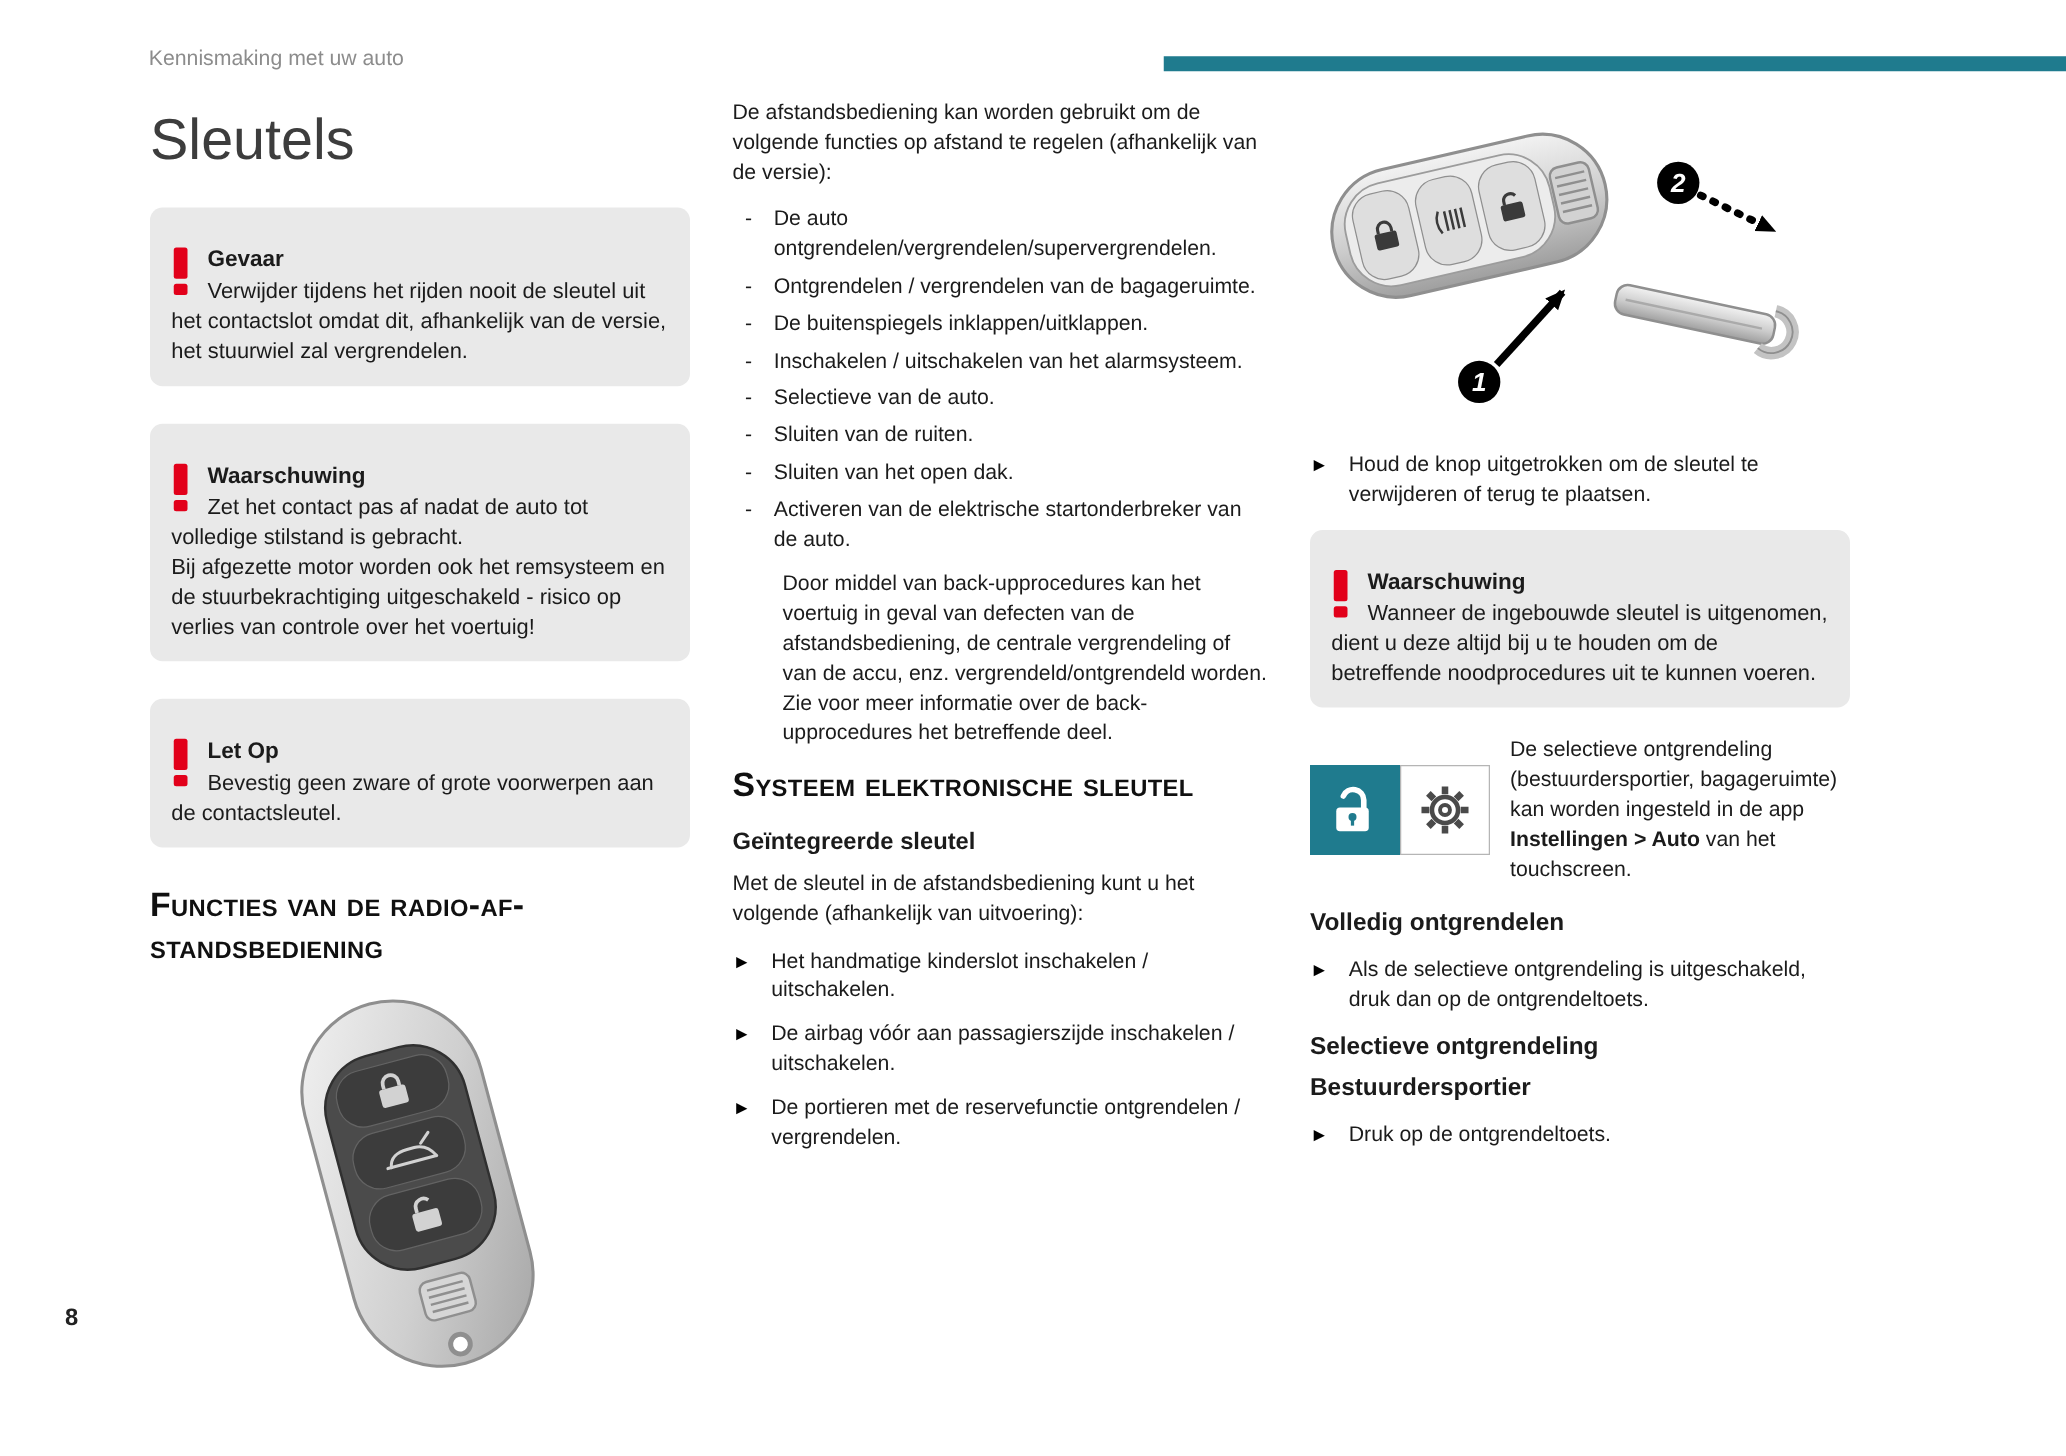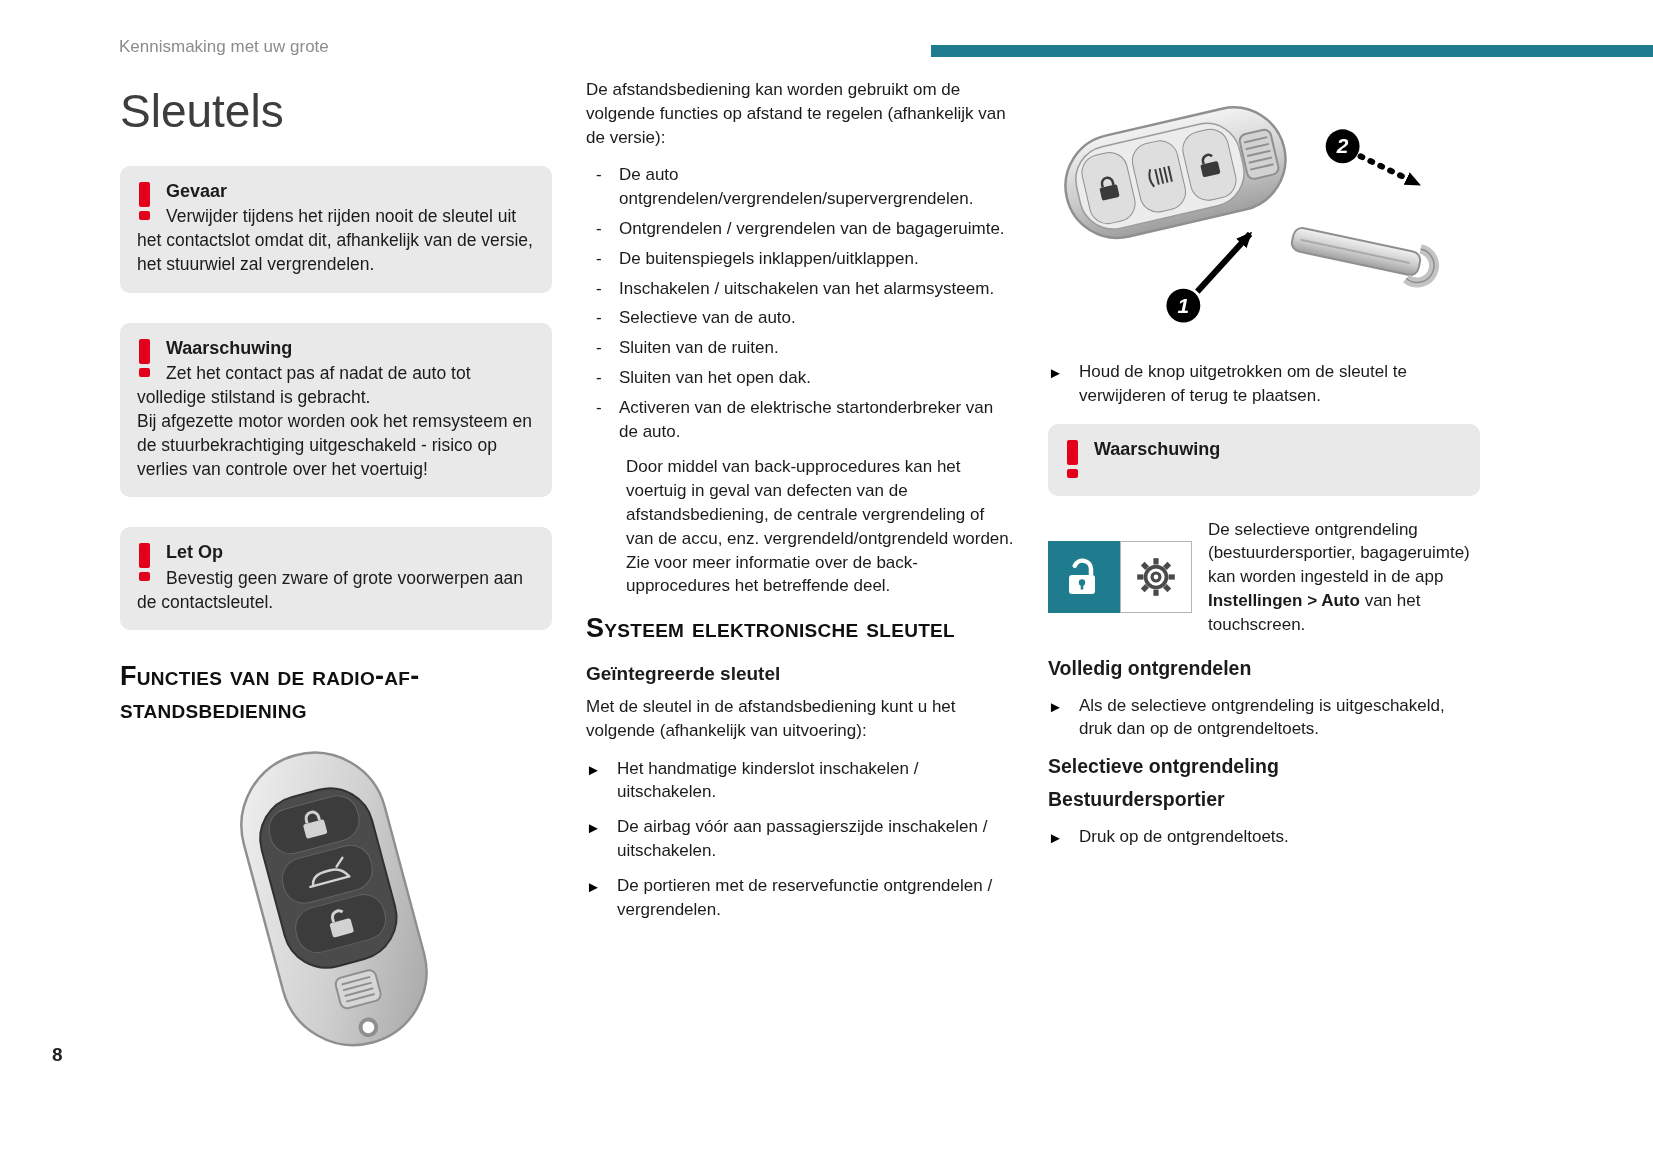--- a/index.html
+++ b/index.html
@@ -19,21 +19,21 @@
   .cols {
     position:absolute; top:78px; left:120px;
     display:grid; grid-template-columns:432px 428px 432px; column-gap:34px;
   }
   .col { min-width:0; }
 
   .title { font-size:46px; color:#3d3d3d; font-weight:400; margin:6px 0 28px; }
 
   .box {
     background:#e9e9e9; border-radius:10px;
-    padding:13px 17px 16px; margin-bottom:30px;
+    padding:29px 17px 16px; margin-bottom:30px;
     font-size:17.5px; line-height:1.36; overflow:hidden;
   }
   .excl { float:left; width:13px; margin:3px 14px 2px 2px; }
   .excl-bar { width:11px; height:25px; background:var(--red); border-radius:2px; }
   .excl-dot { width:11px; height:9px; background:var(--red); border-radius:2px; margin-top:4px; }
   .box-title { font-weight:bold; font-size:18px; margin-bottom:2px; }
   .box-text { white-space:pre-line; }
 
   .sec-head {
     font-variant:small-caps; font-weight:bold; font-size:27px;
@@ -58,21 +58,21 @@
   .icon-sq { width:72px; height:72px; display:flex; align-items:center; justify-content:center; }
   .icon-sq.teal { background:var(--teal); }
   .icon-sq.white { background:#ffffff; border:1px solid #b5b5b5; }
   .selective-text { flex:1; font-size:17px; line-height:1.4; }
   .selective-text b { font-weight:bold; }
 </style>
 </head>
 <body>
 
 <div class="topbar"></div>
-<div class="breadcrumb">Kennismaking met uw grote</div>
+<div class="breadcrumb">Kennismaking met uw auto</div>
 
 <div class="cols">
 
   <section class="col">
     <h1 class="title">Sleutels</h1>
 
     <div class="box">
       <div class="excl">
         <div class="excl-bar"></div>
           <div class="excl-dot"></div>
@@ -226,20 +226,21 @@
     </div>
 
     <div class="arrow-item"><span class="arr">►</span><span>Houd de knop uitgetrokken om de sleutel te verwijderen of terug te plaatsen.</span></div>
 
     <div class="box" style="margin-top:16px; margin-bottom:22px;">
       <div class="excl">
         <div class="excl-bar"></div>
           <div class="excl-dot"></div>
       </div>
       <div class="box-title">Waarschuwing</div>
+      <div class="box-text">Wanneer de ingebouwde sleutel is uitgenomen, dient u deze altijd bij u te houden om de betreffende noodprocedures uit te kunnen voeren.</div>
     </div>
 
 
     <div class="selective-row">
       <div class="icon-pair">
         <div class="icon-sq teal">
           <svg width="46" height="46" viewBox="0 0 46 46">
             <rect x="8" y="21" width="26" height="19" rx="3" fill="#ffffff"></rect>
             <circle cx="21" cy="28.5" r="3.2" style="fill:var(--teal)"></circle>
             <rect x="19.7" y="29" width="2.6" height="6.5" style="fill:var(--teal)"></rect>

